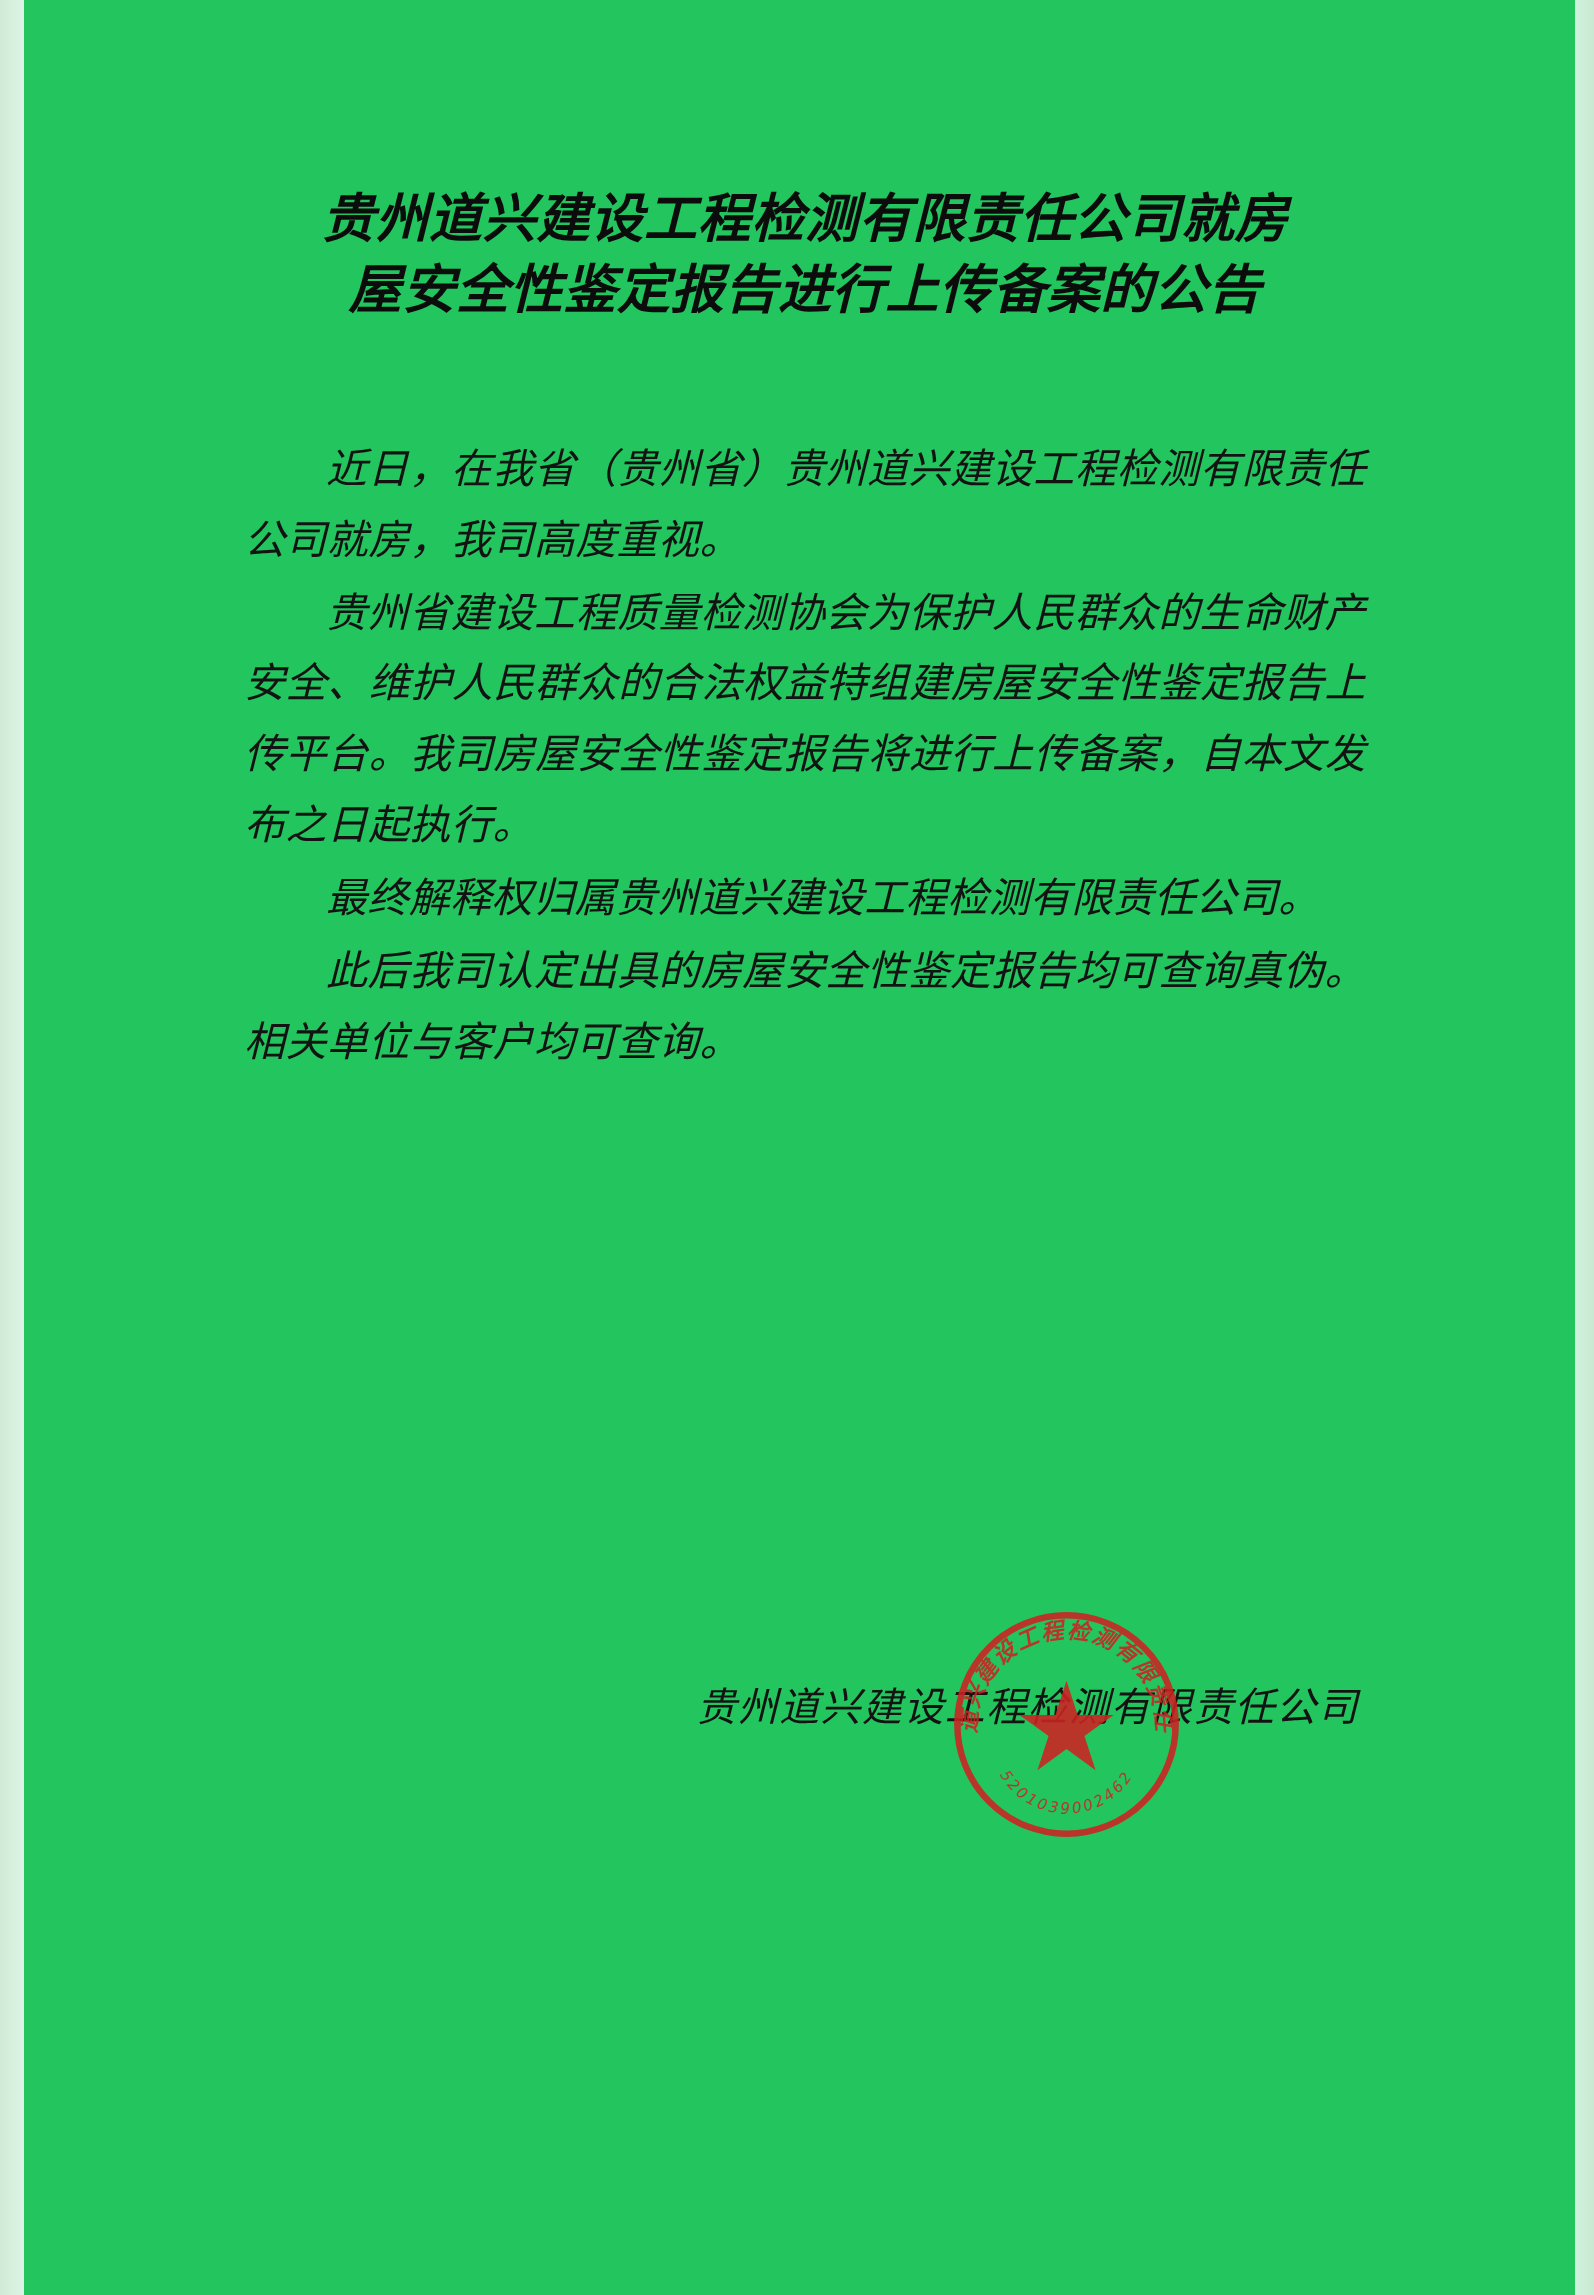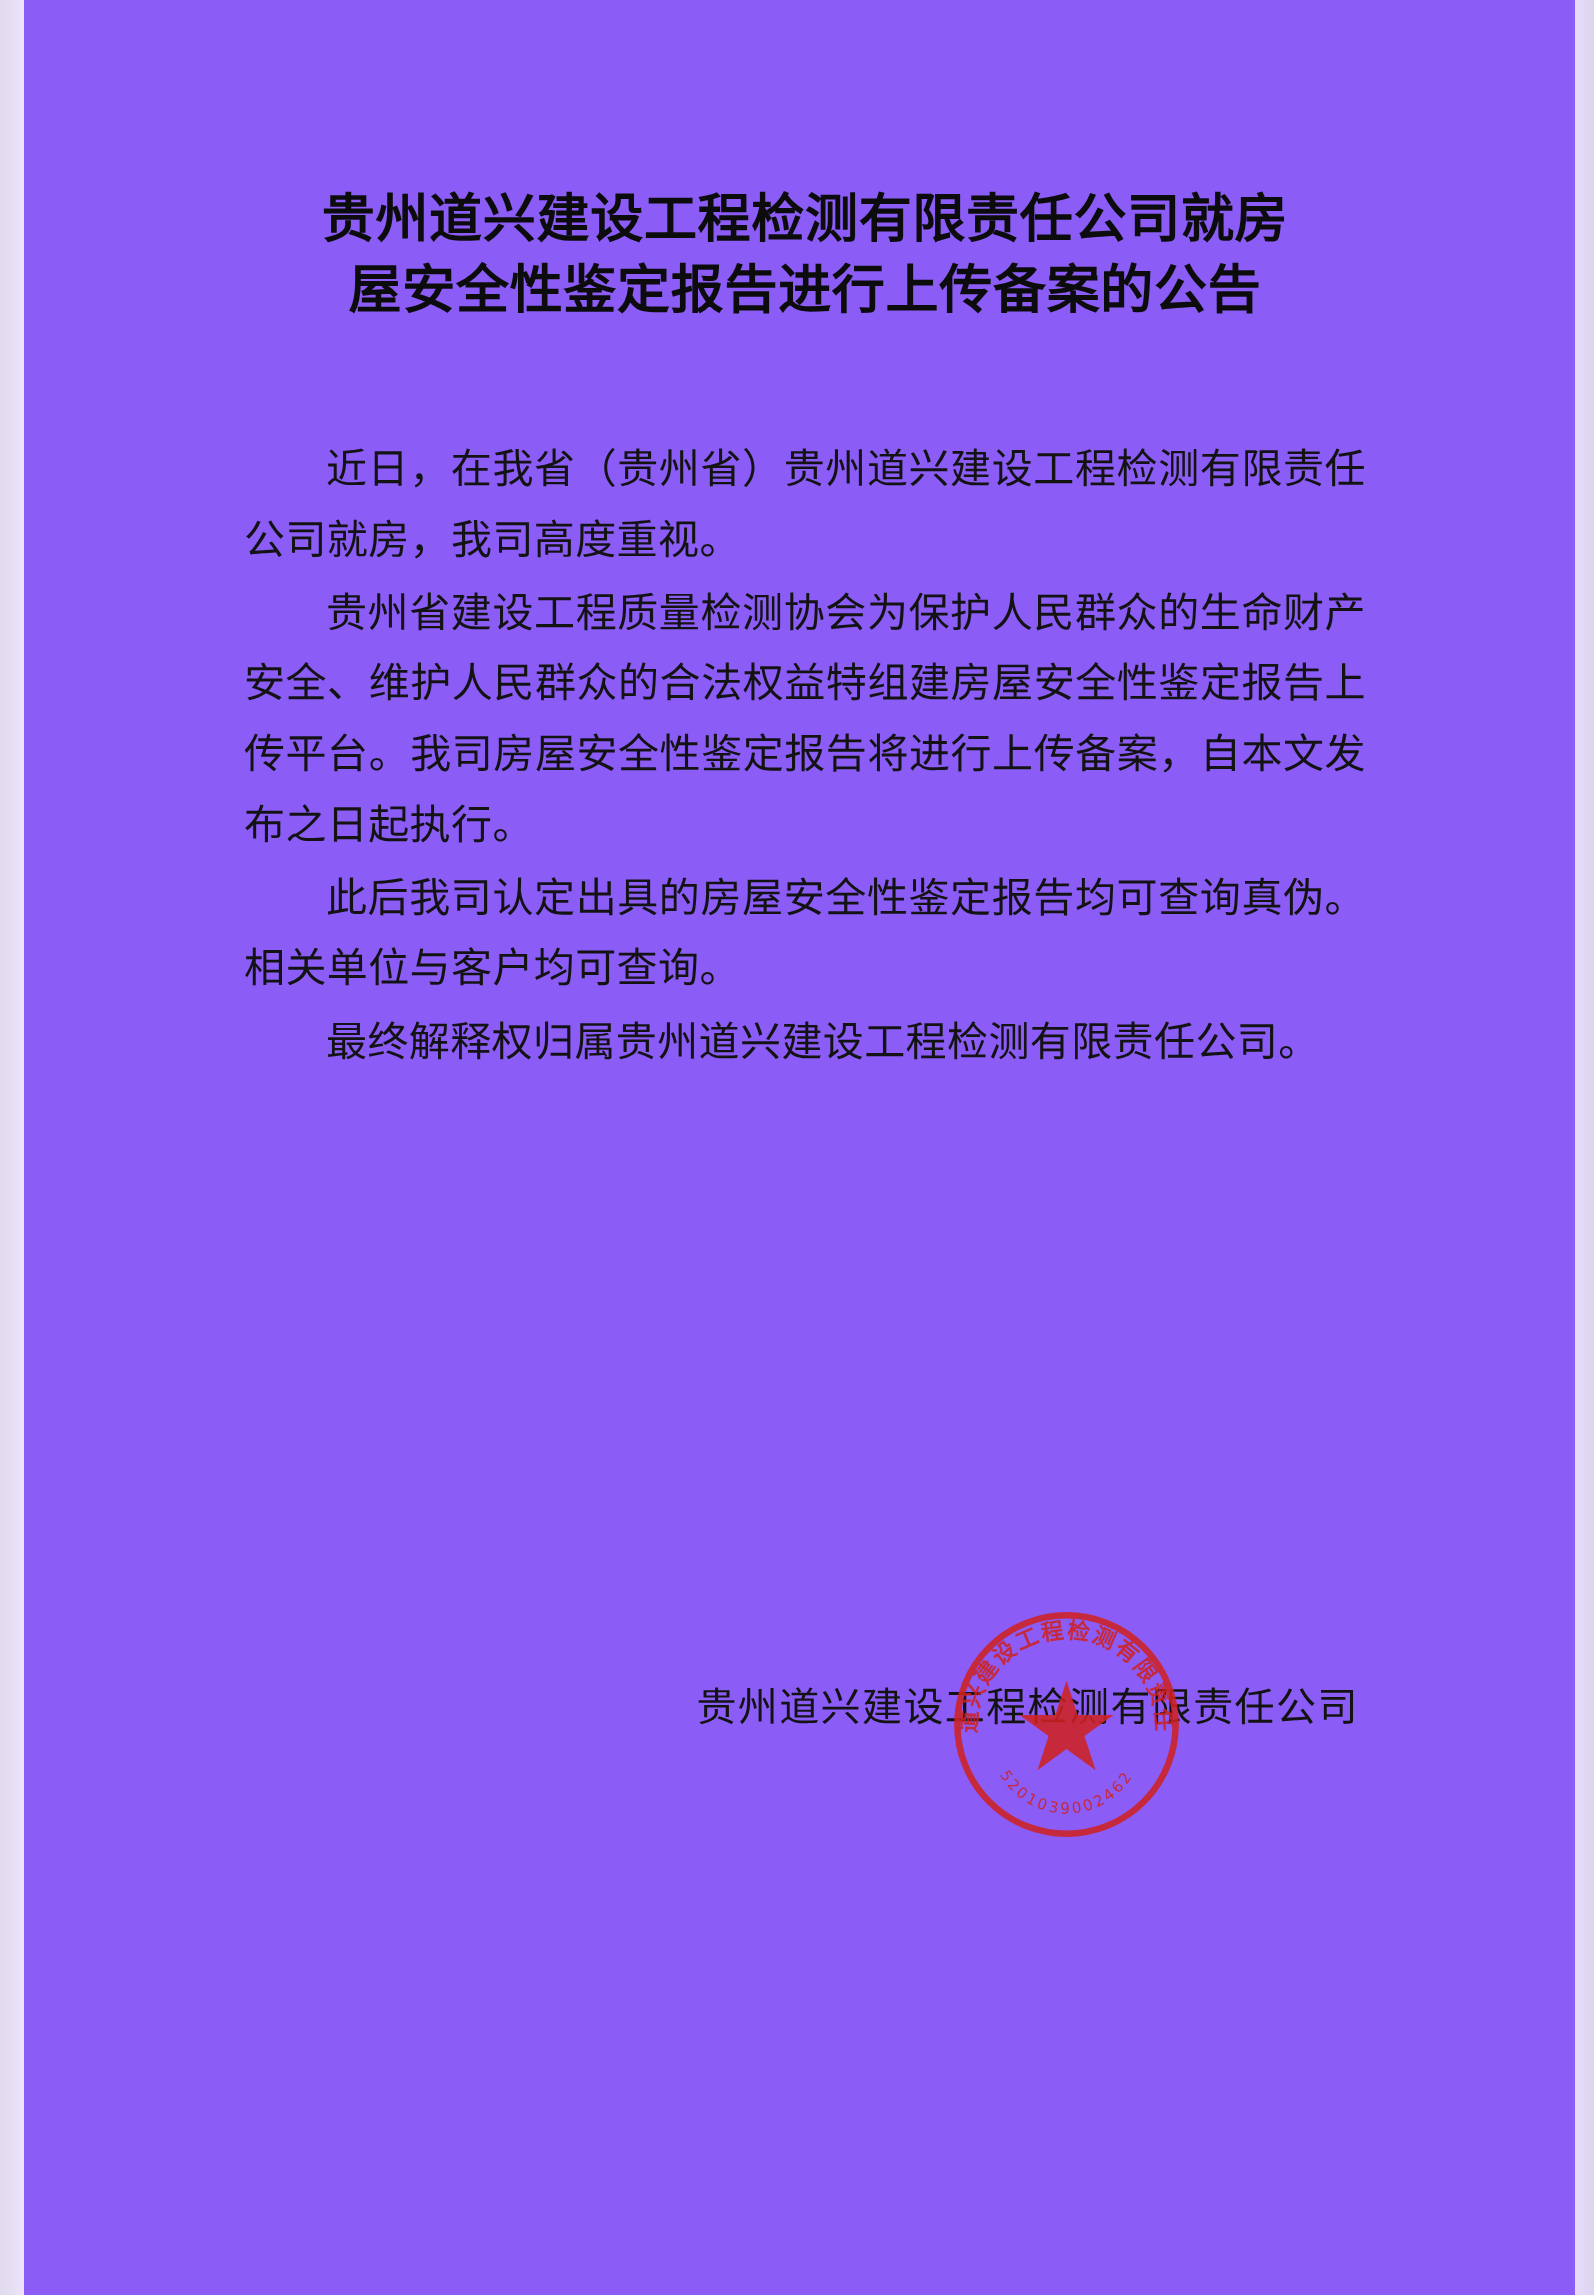--- a/index.html
+++ b/index.html
@@ -13,21 +13,22 @@
     font-family: "DejaVu Serif", "Liberation Serif", serif;
     color: #111111;
     position: relative;
     overflow: hidden;
   }
 
   
   .page {
     position: absolute;
     inset: 0;
-    background: #8b5cf6;
+    background: #22c55e;
+    font-style: italic;
   }
   .page::before {
     content: "";
     position: absolute;
     left: 0; top: 0; bottom: 0;
     width: 24.4px;
     background: linear-gradient(to right, #f0efec 0%, #fdfdfc 100%);
     opacity: .85;
   }
   .page::after {
@@ -117,22 +118,22 @@
   <div class="doc">
 
     <h1 class="title">
       <span class="line">贵州道兴建设工程检测有限责任公司就房</span>
       <span class="line">屋安全性鉴定报告进行上传备案的公告</span>
     </h1>
 
     <div class="body-text">
       <p class="para">近日，在我省（贵州省）贵州道兴建设工程检测有限责任公司就房，我司高度重视。</p>
       <p class="para">贵州省建设工程质量检测协会为保护人民群众的生命财产安全、维护人民群众的合法权益特组建房屋安全性鉴定报告上传平台。我司房屋安全性鉴定报告将进行上传备案，自本文发布之日起执行。</p>
+      <p class="para">最终解释权归属贵州道兴建设工程检测有限责任公司。</p>
       <p class="para">此后我司认定出具的房屋安全性鉴定报告均可查询真伪。相关单位与客户均可查询。</p>
-      <p class="para">最终解释权归属贵州道兴建设工程检测有限责任公司。</p>
     </div>
 
   </div>
 
   <div class="signature-block">
     <span class="sig-line sig-company">贵州道兴建设工程检测有限责任公司</span>
   </div>
 
   <div class="seal">
     <svg width="237" height="237" viewBox="0 0 330 330" xmlns="http://www.w3.org/2000/svg">

